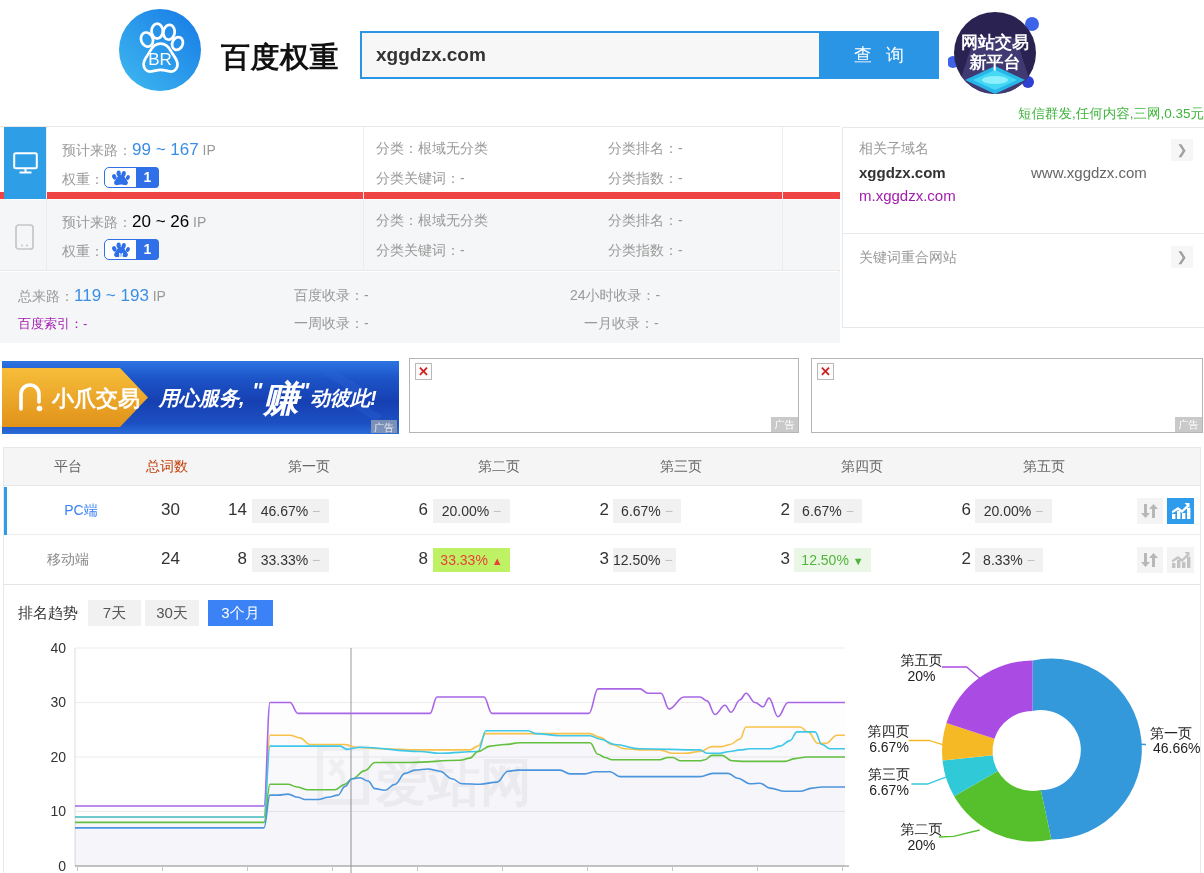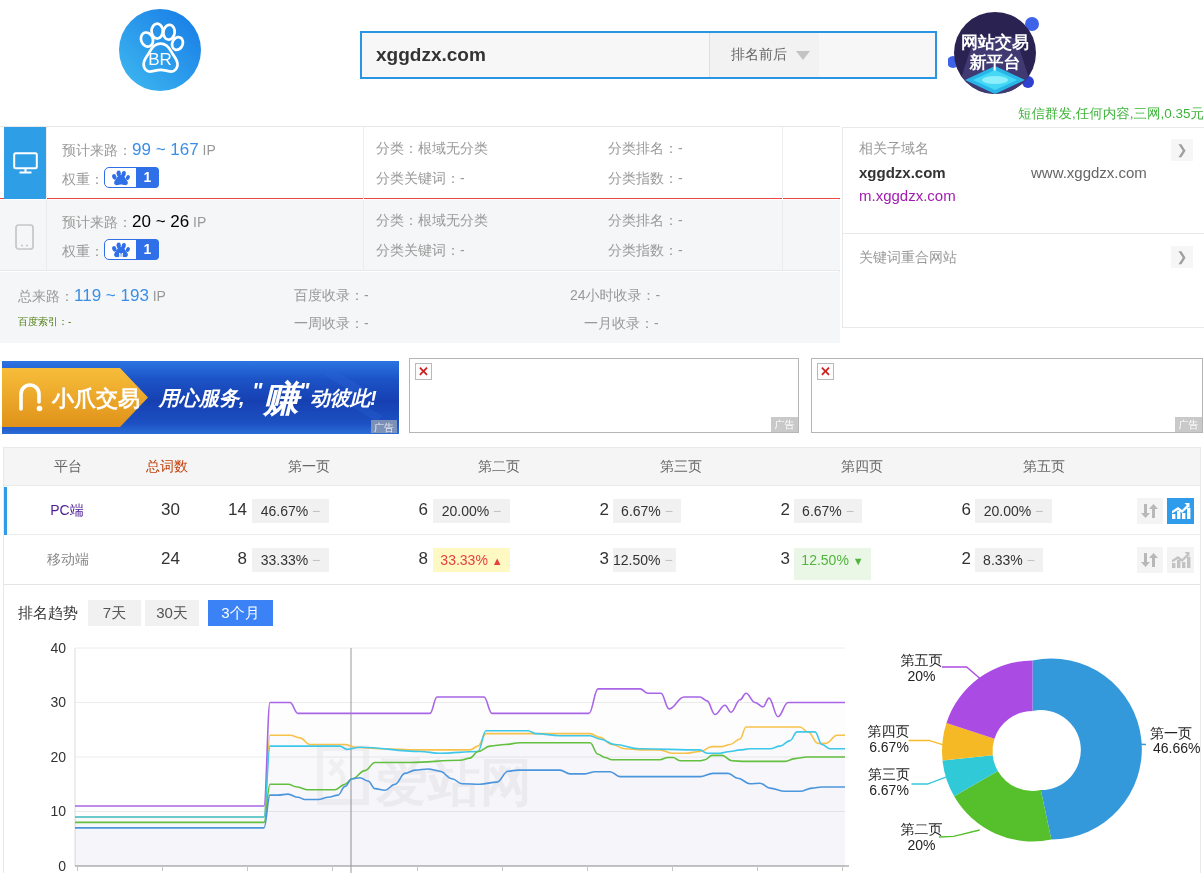--- a/index.html
+++ b/index.html
@@ -23,27 +23,25 @@
   <g stroke="#fff" stroke-width="2.4" fill="none" transform="translate(42,44) scale(1.13) translate(-42,-44)">
     <ellipse cx="30.5" cy="33" rx="5.2" ry="6.4" transform="rotate(-22 30.5 33)"></ellipse>
     <ellipse cx="39.5" cy="25.5" rx="5" ry="6.6"></ellipse>
     <ellipse cx="50" cy="26.5" rx="5" ry="6.5" transform="rotate(8 50 26.5)"></ellipse>
     <ellipse cx="57.5" cy="36.5" rx="4.6" ry="5.8" transform="rotate(24 57.5 36.5)"></ellipse>
     <path d="M42.5 36.5 c4.5 0 7.5 3.2 9.5 7.2 c2 4 5.5 6.8 5.5 11.2 c0 4.4 -3.4 6.8 -6.8 6.3 c-3.2 -0.5 -5.2 -1.4 -8.2 -1.4 c-3 0 -5 1 -8.2 1.4 c-3.4 0.5 -6.8 -1.9 -6.8 -6.3 c0 -4.4 3.4 -7.2 5.4 -11.2 c2 -4 5.1 -7.2 9.6 -7.2 z"></path>
   </g>
   <text x="42" y="57" font-size="17" fill="#fff" text-anchor="middle" font-family="Liberation Sans,sans-serif">BR</text>
 </svg>
 
+<div class="abs" style="left:221px;top:38px;font-size:29px;color:#111;font-weight:600;letter-spacing:0.5px">百度权重</div>
 
 <div class="abs" style="left:360px;top:31px;width:577px;height:48px;border:2px solid #2a95e5;background:#f7f7f7">
   <div class="abs" style="left:14px;top:11px;font-size:19px;color:#333;font-weight:bold">xggdzx.com</div>
-  <div class="abs" style="left:347px;top:0;width:110px;height:44px;background:#f2f2f2;border-left:1px solid #e0e0e0">
-    <span class="abs" style="left:21px;top:13px;font-size:14px;color:#666">排名前后</span>
-    <span class="abs" style="left:86px;top:18px;width:0;height:0;border-left:7px solid transparent;border-right:7px solid transparent;border-top:9px solid #c3c3c3"></span>
-  </div>
+  <div class="abs" style="left:457px;top:-2px;width:120px;height:48px;background:#2a95e5;color:#fff;font-size:18px;text-align:center;line-height:48px;letter-spacing:14px;text-indent:14px">查询</div>
 </div>
 
 <svg class="abs" style="left:948px;top:8px" width="95" height="95" viewBox="0 0 95 95">
   <defs>
         <clipPath id="bc">
           <circle cx="47" cy="45" r="41"></circle>
         </clipPath>
       </defs>
   <circle cx="84" cy="16" r="7" fill="#3e63e8"></circle>
   <circle cx="5" cy="54" r="6" fill="#3e63e8"></circle>
@@ -57,21 +55,21 @@
   </g>
   <text x="47" y="40" font-size="17" font-weight="bold" fill="#fff" text-anchor="middle">网站交易</text>
   <text x="47" y="60" font-size="17" font-weight="bold" fill="#fff" text-anchor="middle">新平台</text>
 </svg>
 
 <div class="abs" style="right:0px;top:105px;font-size:13.5px;color:#3eb43a;white-space:nowrap">短信群发,任何内容,三网,0.35元</div>
 
 <div class="abs" style="left:0;top:126px;width:840px;height:216px;border-top:1px solid #e8e8e8">
   <div class="abs" style="left:839px;top:0;width:1px;height:216px;background:#ececec"></div>
 
-  <div class="abs" style="left:0;top:0;width:840px;height:72px;background:#fff;border-bottom:1px solid #ef4444">
+  <div class="abs" style="left:0;top:0;width:840px;height:72px;background:#fff;border-bottom:7px solid #ef4444">
     <div class="abs" style="left:4px;top:0;width:42px;height:72px;background:#2e9fe6"></div>
     <svg class="abs" style="left:13px;top:25px" width="25" height="22" viewBox="0 0 25 22">
       <rect x="1.2" y="1.2" width="22.6" height="15" rx="1.5" fill="none" stroke="#fff" stroke-width="2"></rect>
       <path d="M12.5 16 L12.5 20 M6.5 20.5 L18.5 20.5" stroke="#fff" stroke-width="2"></path>
     </svg>
     <div class="abs" style="left:46px;top:0;width:1px;height:72px;background:#ededed"></div>
     <div class="abs" style="left:363px;top:0;width:1px;height:72px;background:#ededed"></div>
     <div class="abs" style="left:782px;top:0;width:1px;height:72px;background:#ededed"></div>
     <div class="abs" style="left:85px;top:138px;font-size:14px;color:#999"></div>
     <div class="abs" style="left:62px;top:13px;font-size:14px;color:#999">预计来路：<span style="font-size:17px;color:#3a8ee6">99 ~ 167</span> <span>IP</span></div>
@@ -118,21 +116,21 @@
       <div class="abs" style="left:31px;top:-1px;width:23px;height:21px;background:#2f6fe8;border-radius:0 4px 4px 0;color:#fff;text-align:center;line-height:21px;font-size:14px;font-weight:bold">1</div>
     </div>
     <div class="abs" style="left:376px;top:12px;font-size:14px;color:#999">分类：根域无分类</div>
     <div class="abs" style="left:376px;top:42px;font-size:14px;color:#999">分类关键词：-</div>
     <div class="abs" style="left:608px;top:12px;font-size:14px;color:#999">分类排名：-</div>
     <div class="abs" style="left:608px;top:42px;font-size:14px;color:#999">分类指数：-</div>
   </div>
 
   <div class="abs" style="left:0;top:145px;width:840px;height:71px;background:#f5f6f7">
     <div class="abs" style="left:18px;top:14px;font-size:14px;color:#999">总来路：<span style="font-size:17px;color:#3a8ee6">119 ~ 193</span> <span>IP</span></div>
-    <div class="abs" style="left:18px;top:43px;font-size:10px;color:#4d7c0f">百度索引：-</div>
+    <div class="abs" style="left:18px;top:43px;font-size:13px;color:#a21caf">百度索引：-</div>
     <div class="abs" style="left:294px;top:15px;font-size:14px;color:#999">百度收录：-</div>
     <div class="abs" style="left:294px;top:43px;font-size:14px;color:#999">一周收录：-</div>
     <div class="abs" style="left:570px;top:15px;font-size:14px;color:#999">24小时收录：-</div>
     <div class="abs" style="left:584px;top:43px;font-size:14px;color:#999">一月收录：-</div>
   </div>
 </div>
 
 <div class="abs" style="left:842px;top:127px;width:370px;height:201px;border:1px solid #e8e8e8;background:#fff">
   <div class="abs" style="left:16px;top:12px;font-size:14px;color:#999">相关子域名</div>
   <div class="abs" style="left:328px;top:11px;width:22px;height:22px;background:#f6f6f6;color:#a0a0a0;text-align:center;line-height:22px;font-size:13px">❯</div>
@@ -192,21 +190,21 @@
   <div class="abs" style="left:36px;top:10px;width:56px;text-align:center;font-size:14px;color:#666">平台</div>
   <div class="abs" style="left:128px;top:10px;width:70px;text-align:center;font-size:14px;color:#c2410c">总词数</div>
   <div class="abs" style="left:279px;top:10px;width:52px;text-align:center;font-size:14px;color:#666">第一页</div>
   <div class="abs" style="left:469px;top:10px;width:52px;text-align:center;font-size:14px;color:#666">第二页</div>
   <div class="abs" style="left:651px;top:10px;width:52px;text-align:center;font-size:14px;color:#666">第三页</div>
   <div class="abs" style="left:832px;top:10px;width:52px;text-align:center;font-size:14px;color:#666">第四页</div>
   <div class="abs" style="left:1014px;top:10px;width:52px;text-align:center;font-size:14px;color:#666">第五页</div>
 
   <div class="abs" style="left:0;top:39px;width:1196px;height:48px;background:#fff;border-bottom:1px solid #ececec">
     <div class="abs" style="left:0;top:0;width:3px;height:48px;background:#2e9ceb"></div>
-    <div class="abs" style="left:35px;top:15px;width:56px;text-align:center;font-size:14px;color:#4c1d95">PC端</div>
+    <div class="abs" style="left:49px;top:15px;width:56px;text-align:center;font-size:14px;color:#3b82f6">PC端</div>
     <div class="abs" style="left:116px;top:13px;width:60px;text-align:right;font-size:17px;color:#333">30</div>
     <div class="abs" style="left:193px;top:13px;width:50px;text-align:right;font-size:17px;color:#333">14</div>
     <div class="abs" style="left:248px;top:12px;width:77px;height:24px;background:#f1f1f1;font-size:14px;color:#333;text-align:center;line-height:24px">46.67% <span style="color:#c0c0c0">−</span></div>
     <div class="abs" style="left:374px;top:13px;width:50px;text-align:right;font-size:17px;color:#333">6</div>
     <div class="abs" style="left:429px;top:12px;width:77px;height:24px;background:#f1f1f1;font-size:14px;color:#333;text-align:center;line-height:24px">20.00% <span style="color:#c0c0c0">−</span></div>
     <div class="abs" style="left:555px;top:13px;width:50px;text-align:right;font-size:17px;color:#333">2</div>
     <div class="abs" style="left:609px;top:12px;width:68px;height:24px;background:#f1f1f1;font-size:14px;color:#333;text-align:center;line-height:24px">6.67% <span style="color:#c0c0c0">−</span></div>
     <div class="abs" style="left:736px;top:13px;width:50px;text-align:right;font-size:17px;color:#333">2</div>
     <div class="abs" style="left:790px;top:12px;width:68px;height:24px;background:#f1f1f1;font-size:14px;color:#333;text-align:center;line-height:24px">6.67% <span style="color:#c0c0c0">−</span></div>
     <div class="abs" style="left:917px;top:13px;width:50px;text-align:right;font-size:17px;color:#333">6</div>
@@ -232,25 +230,25 @@
           </svg>
     </div>
   </div>
 
   <div class="abs" style="left:0;top:88px;width:1196px;height:48px;background:#fff">
     <div class="abs" style="left:36px;top:15px;width:56px;text-align:center;font-size:14px;color:#888">移动端</div>
     <div class="abs" style="left:116px;top:13px;width:60px;text-align:right;font-size:17px;color:#333">24</div>
     <div class="abs" style="left:193px;top:13px;width:50px;text-align:right;font-size:17px;color:#333">8</div>
     <div class="abs" style="left:248px;top:12px;width:77px;height:24px;background:#f1f1f1;font-size:14px;color:#333;text-align:center;line-height:24px">33.33% <span style="color:#c0c0c0">−</span></div>
     <div class="abs" style="left:374px;top:13px;width:50px;text-align:right;font-size:17px;color:#333">8</div>
-    <div class="abs" style="left:429px;top:12px;width:77px;height:24px;background:#fef9c3;font-size:14px;color:#e8403c;text-align:center;line-height:24px">33.33% <span style="font-size:11px">▲</span></div>
+    <div class="abs" style="left:429px;top:12px;width:77px;height:24px;background:#bef264;font-size:14px;color:#e8403c;text-align:center;line-height:24px">33.33% <span style="font-size:11px">▲</span></div>
     <div class="abs" style="left:555px;top:13px;width:50px;text-align:right;font-size:17px;color:#333">3</div>
     <div class="abs" style="left:609px;top:12px;width:63px;height:24px;background:#f1f1f1;font-size:14px;color:#333;text-align:left;line-height:24px">12.50% <span style="color:#c0c0c0">−</span></div>
     <div class="abs" style="left:736px;top:13px;width:50px;text-align:right;font-size:17px;color:#333">3</div>
-    <div class="abs" style="left:790px;top:12px;width:77px;height:32px;background:#eaf7e6;font-size:14px;color:#52b43c;text-align:center;line-height:24px">12.50% <span style="font-size:11px">▼</span></div>
+    <div class="abs" style="left:790px;top:12px;width:77px;height:24px;background:#eaf7e6;font-size:14px;color:#52b43c;text-align:center;line-height:24px">12.50% <span style="font-size:11px">▼</span></div>
     <div class="abs" style="left:917px;top:13px;width:50px;text-align:right;font-size:17px;color:#333">2</div>
     <div class="abs" style="left:971px;top:12px;width:68px;height:24px;background:#f1f1f1;font-size:14px;color:#333;text-align:center;line-height:24px">8.33% <span style="color:#c0c0c0">−</span></div>
     <div class="abs" style="left:1133px;top:11px;width:26px;height:26px;background:#f4f4f4">
       <svg width="26" height="26" viewBox="0 0 26 26">
             <g fill="#b8b8b8">
               <path d="M9 6 v9 h-3 l4.5 5 l4.5 -5 h-3 v-9 z" transform="translate(-2,0)"></path>
               <path d="M17 20 v-9 h-3 l4.5 -5 l4.5 5 h-3 v9 z" transform="translate(-2,0)"></path>
             </g>
           </svg>
     </div>

